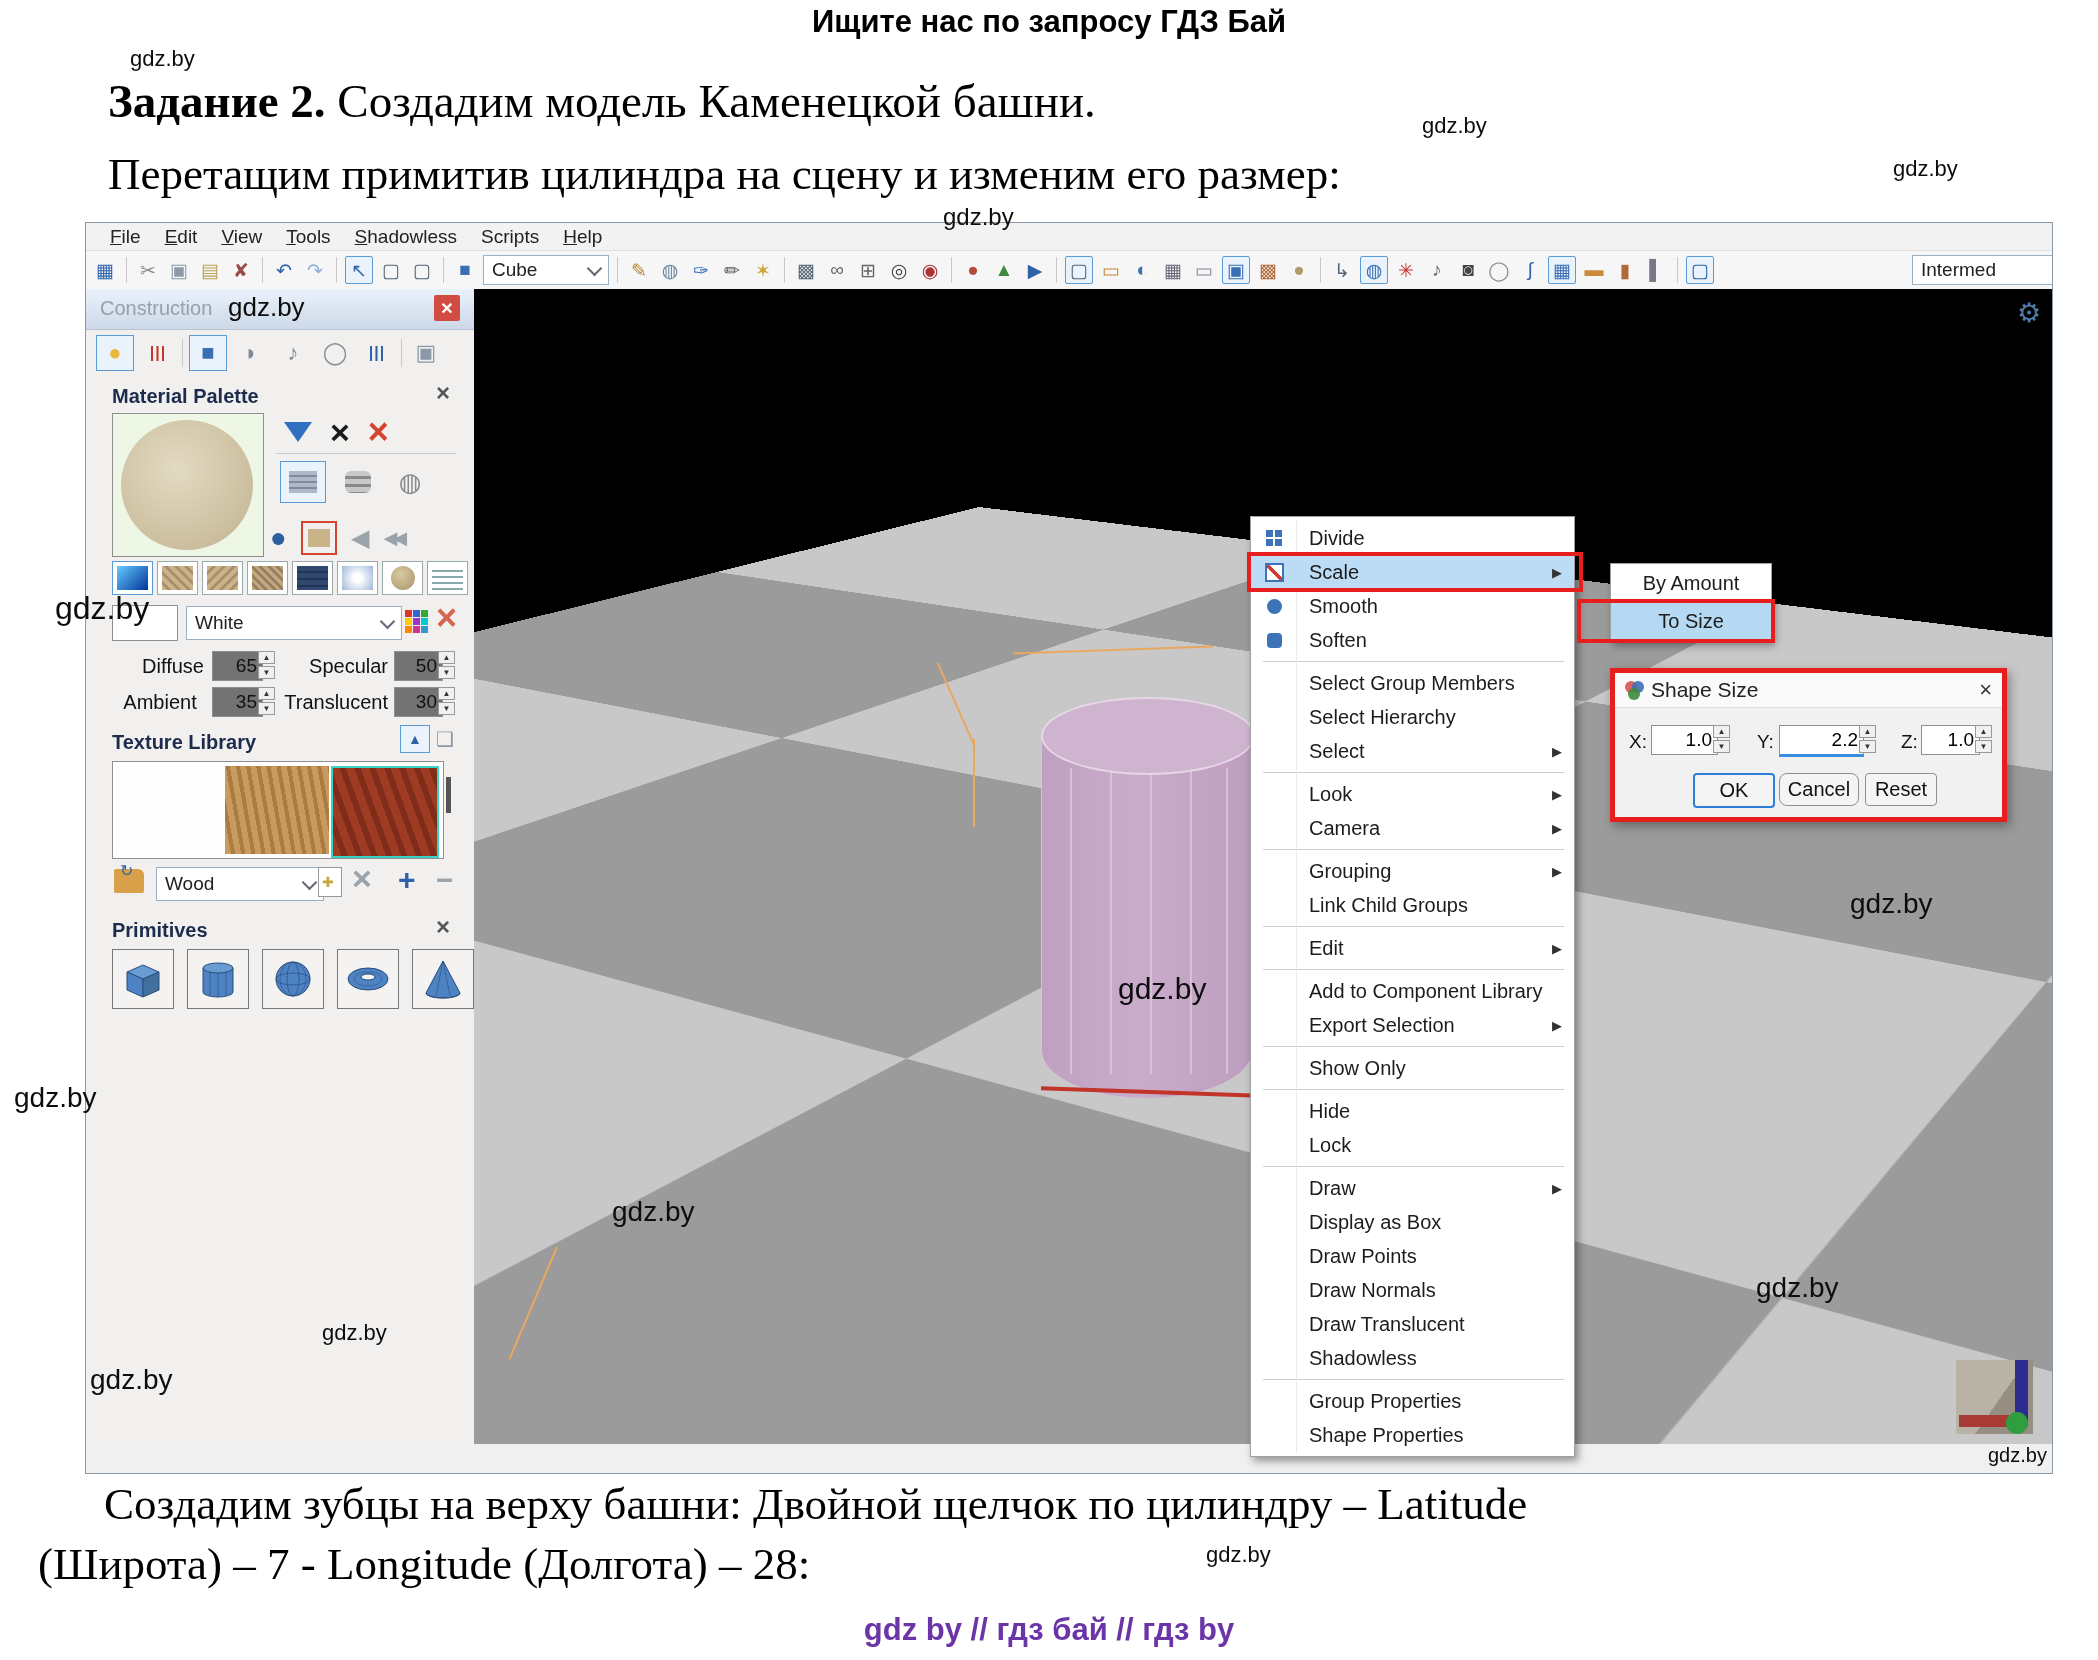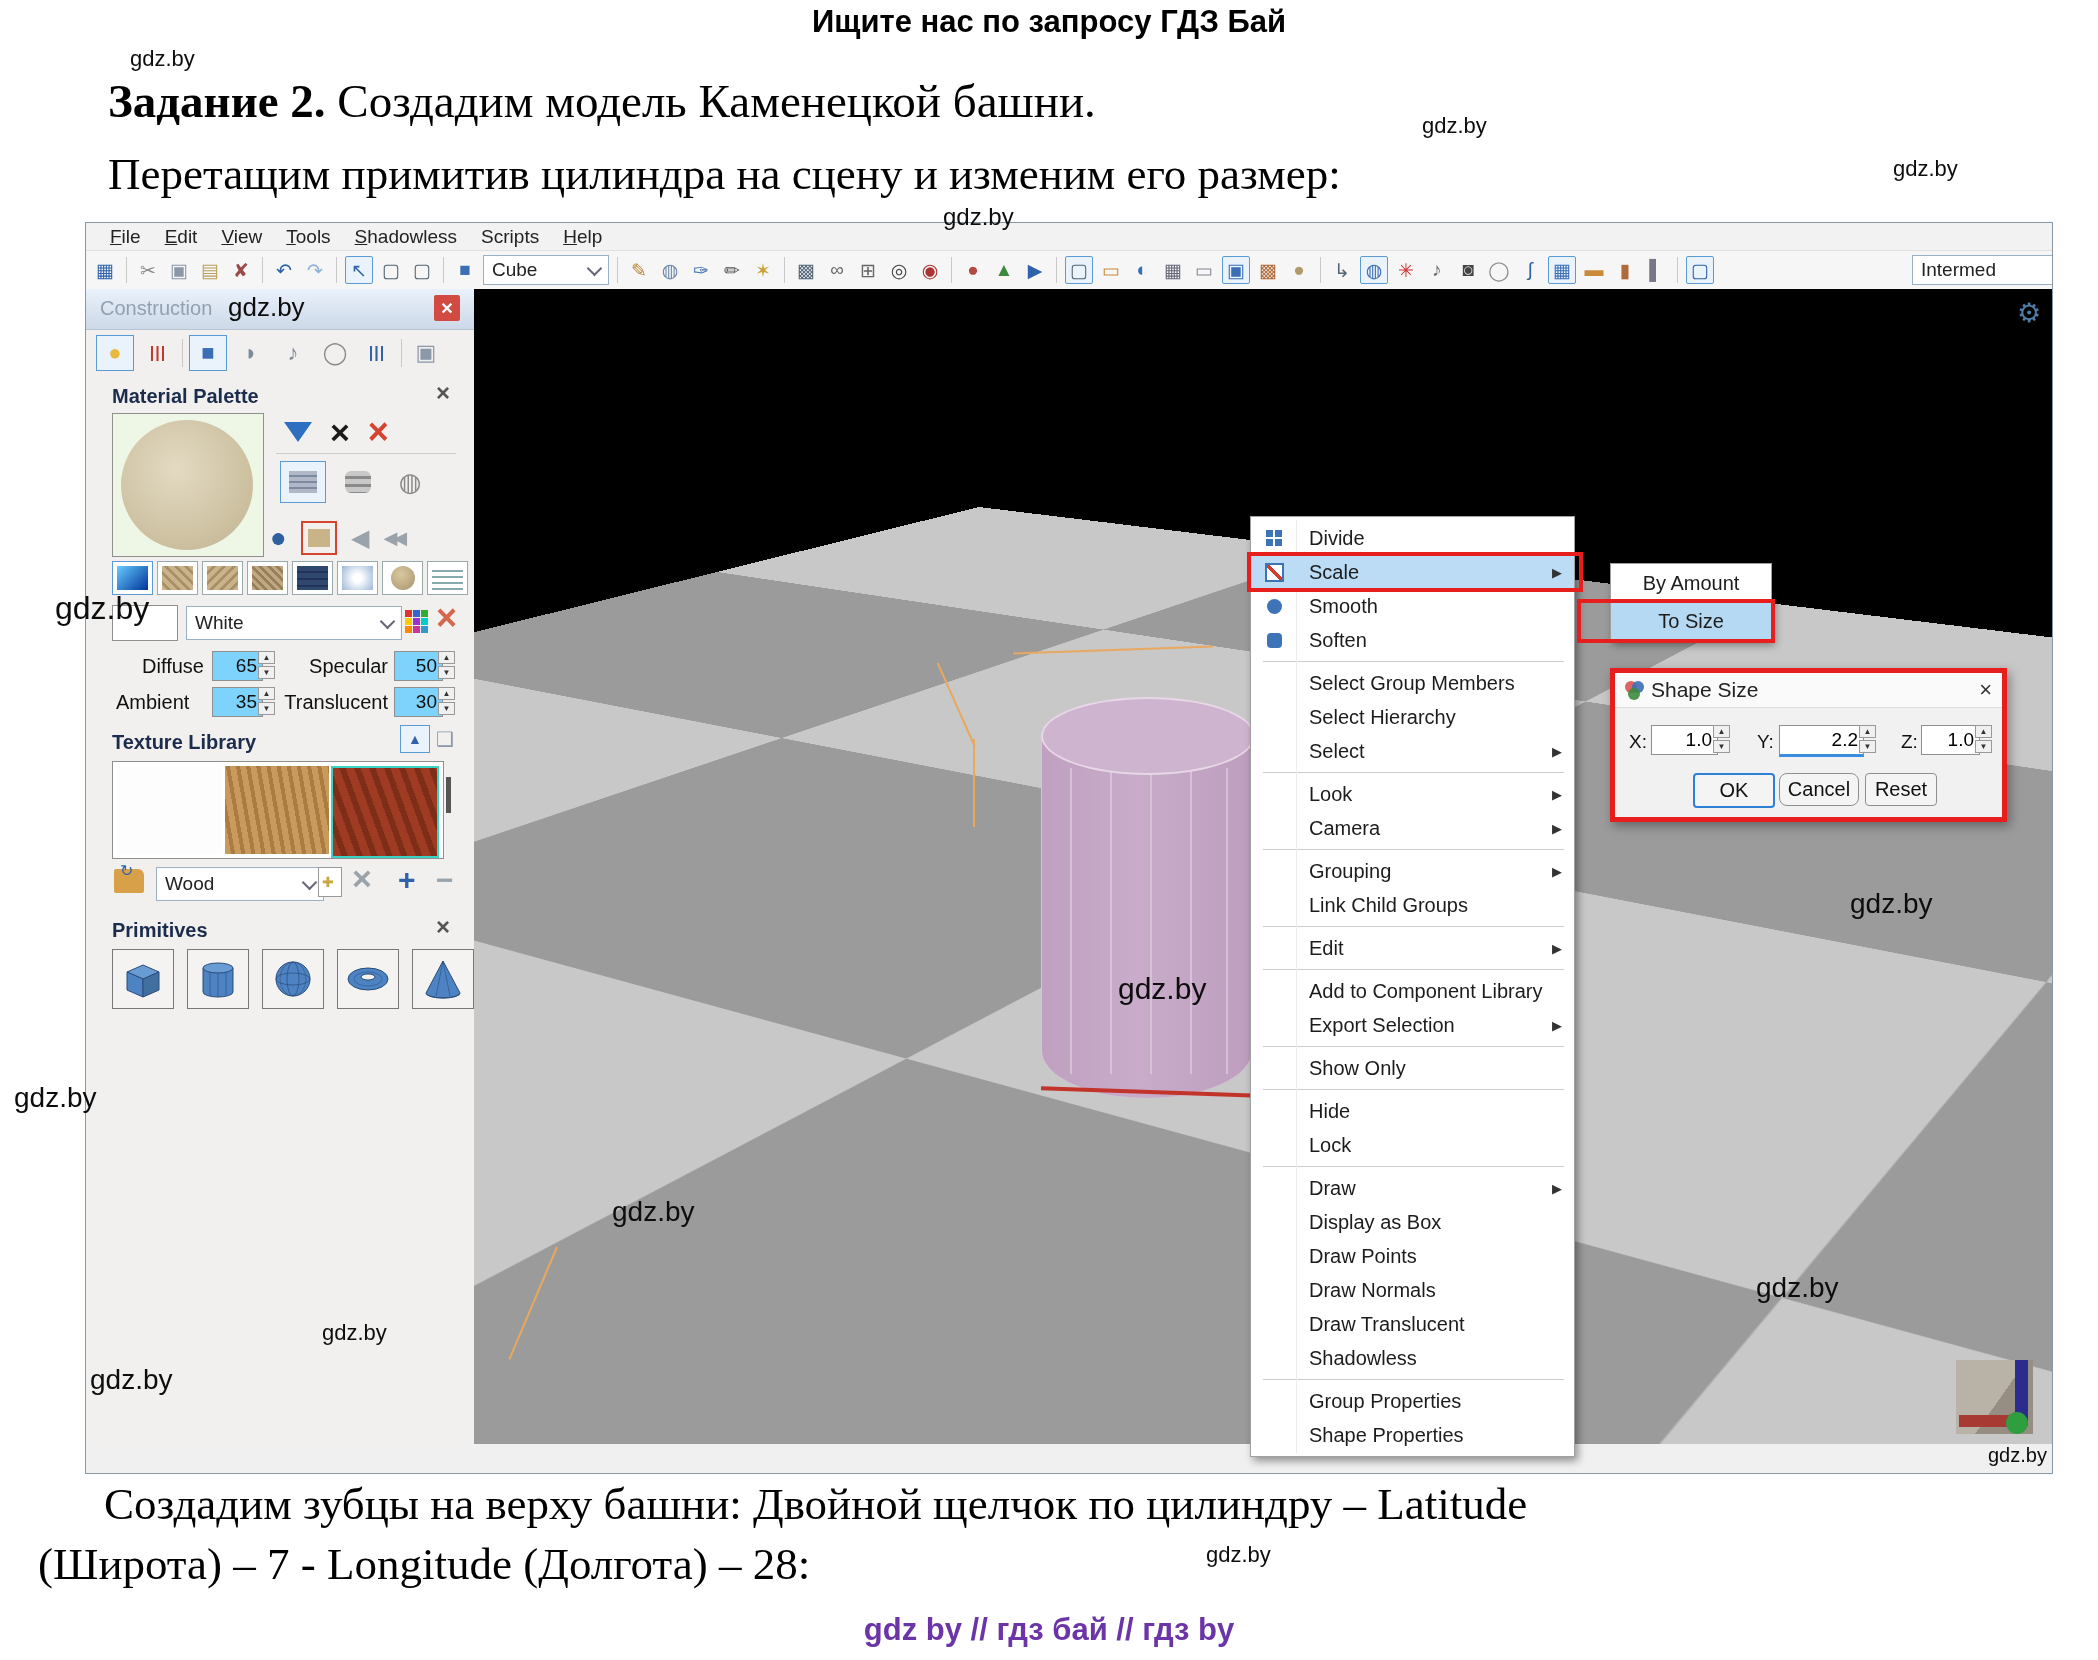--- a/index.html
+++ b/index.html
@@ -41,21 +41,21 @@
   .prow{display:flex;align-items:center;}
   .pico{width:36px;height:34px;display:inline-flex;align-items:center;justify-content:center;font-size:22px;}
   .pico.sel{border:1px solid #5b9bd5;background:#eaf3fc;}
   .sechead{font-size:20px;font-weight:bold;color:#1c2c4c;}
   .xgray{color:#555;font-size:24px;font-weight:bold;}
   .preview{left:26px;top:124px;width:150px;height:142px;background:#eef6e6;border:1px solid #8f8f8f;}
   .preview .ball{position:absolute;left:8px;top:6px;width:132px;height:130px;border-radius:50%;
         background:radial-gradient(circle at 42% 38%,#e3dac2,#cfc3a4 60%,#bfb192);}
   .funnel{width:0;height:0;border-left:14px solid transparent;border-right:14px solid transparent;
           border-top:20px solid #2e6fc0;}
-  .spinval{height:28px;background:#7dd3fc;border:1px solid #8f8f8f;font-size:19px;color:#111;
+  .spinval{height:28px;background:#737373;border:1px solid #8f8f8f;font-size:19px;color:#111;
            display:flex;align-items:center;justify-content:flex-end;padding-right:5px;}
   .spin{width:17px;height:28px;display:flex;flex-direction:column;gap:2px;}
   .spin span{flex:1;background:#f0f0f0;border:1px solid #999;font-size:8px;color:#333;
              display:flex;align-items:center;justify-content:center;}
   .flabel{font-size:20px;color:#111;}
   .swbox{background:#fff;border:1px solid #8f8f8f;}
   .tab{width:39px;height:32px;border:1px solid #9aa;background:#fff;display:flex;align-items:center;justify-content:center;}
   .tab .fill{width:31px;height:24px;}
   .primbox{width:60px;height:58px;border:1px solid #777;background:#f4f3f2;display:flex;align-items:center;justify-content:center;}
   
@@ -306,21 +306,21 @@
       <div class="abs spin" style="left:172px;top:362px;">
           <span>▲</span>
           <span>▼</span>
         </div>
       <div class="abs flabel" style="left:210px;top:366px;width:92px;text-align:right;">Specular</div>
       <div class="abs spinval" style="left:308px;top:362px;width:42px;">50</div>
       <div class="abs spin" style="left:352px;top:362px;">
           <span>▲</span>
           <span>▼</span>
         </div>
-      <div class="abs flabel" style="left:30px;top:402px;width:88px;text-align:left;">Ambient</div>
+      <div class="abs flabel" style="left:30px;top:402px;width:88px;text-align:center;">Ambient</div>
       <div class="abs spinval" style="left:126px;top:398px;width:44px;">35</div>
       <div class="abs spin" style="left:172px;top:398px;">
           <span>▲</span>
           <span>▼</span>
         </div>
       <div class="abs flabel" style="left:196px;top:402px;width:106px;text-align:right;">Translucent</div>
       <div class="abs spinval" style="left:308px;top:398px;width:42px;">30</div>
       <div class="abs spin" style="left:352px;top:398px;">
           <span>▲</span>
           <span>▼</span>

